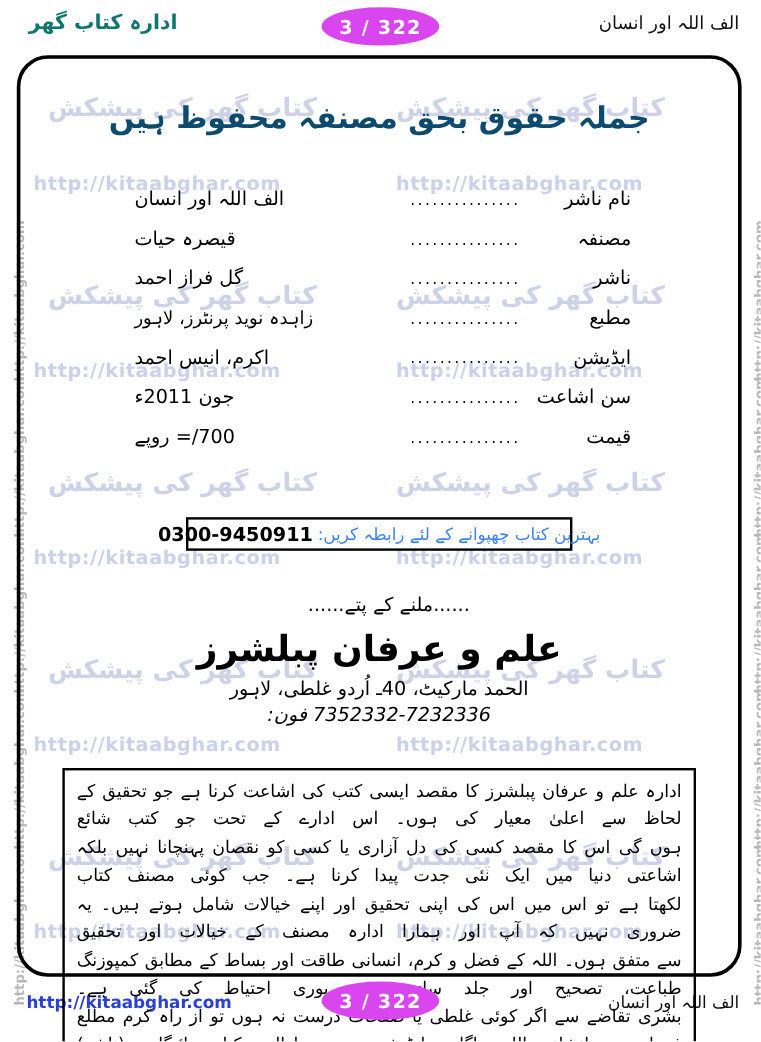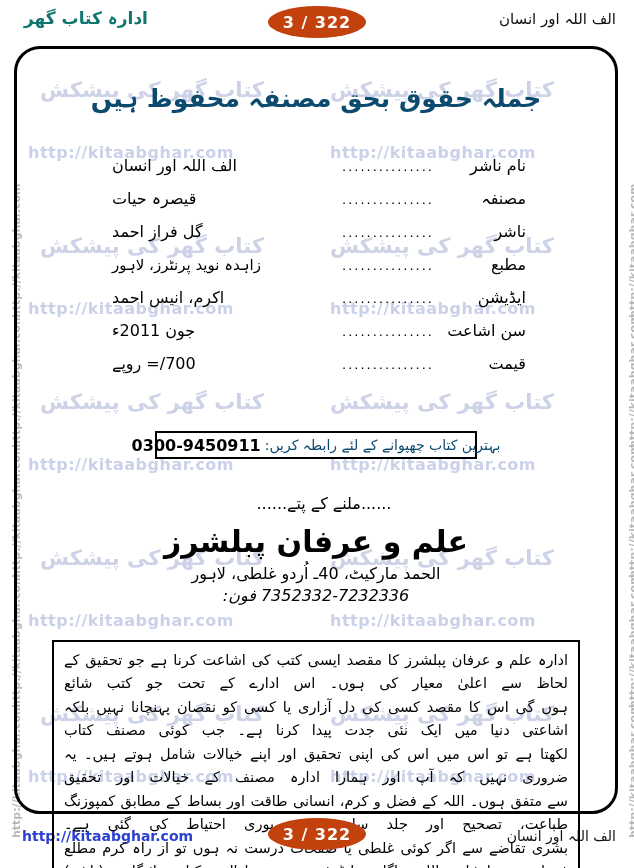--- a/index.html
+++ b/index.html
@@ -90,21 +90,21 @@
     color: #2b3fd0;
     direction: ltr;
   }
   .page-badge {
     position: absolute;
     z-index: 6;
     left: 50%;
     transform: translateX(-50%);
     width: 98px;
     height: 32px;
-    background: #c2410c;
+    background: #d946ef;
     border-radius: 50%;
     color: #fff;
     font-size: 16px;
     font-weight: 700;
     letter-spacing: 1px;
     display: flex;
     align-items: center;
     justify-content: center;
     direction: ltr;
   }
@@ -203,21 +203,21 @@
     border: 2px solid #000;
     box-sizing: border-box;
     display: flex;
     align-items: center;
     justify-content: center;
     gap: 4px;
     direction: rtl;
   }
   #contact-text {
     font-size: 14px;
-    color: #0c4a6e;
+    color: #3b82f6;
     white-space: nowrap;
   }
   #contact-phone {
     font-size: 16px;
     font-weight: 700;
     color: #000;
     direction: ltr;
     white-space: nowrap;
   }
 

